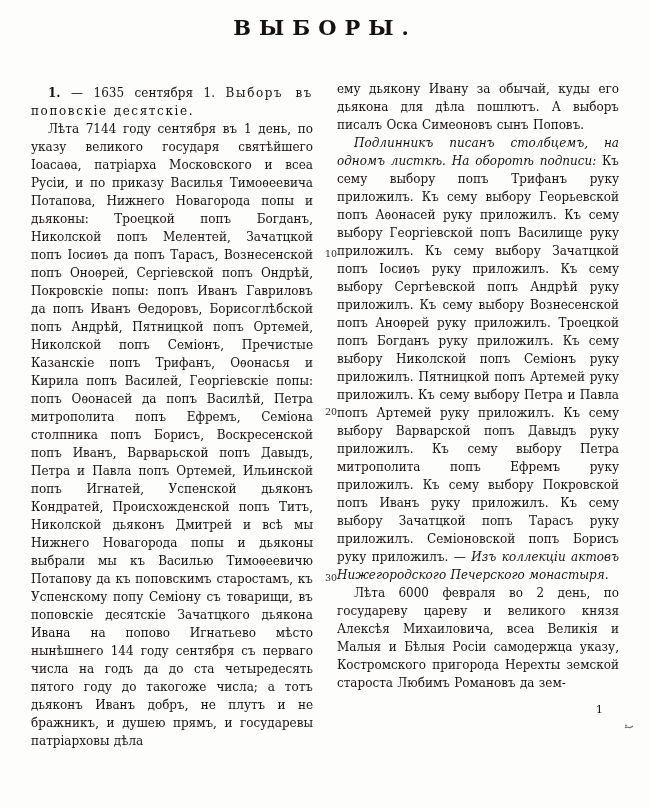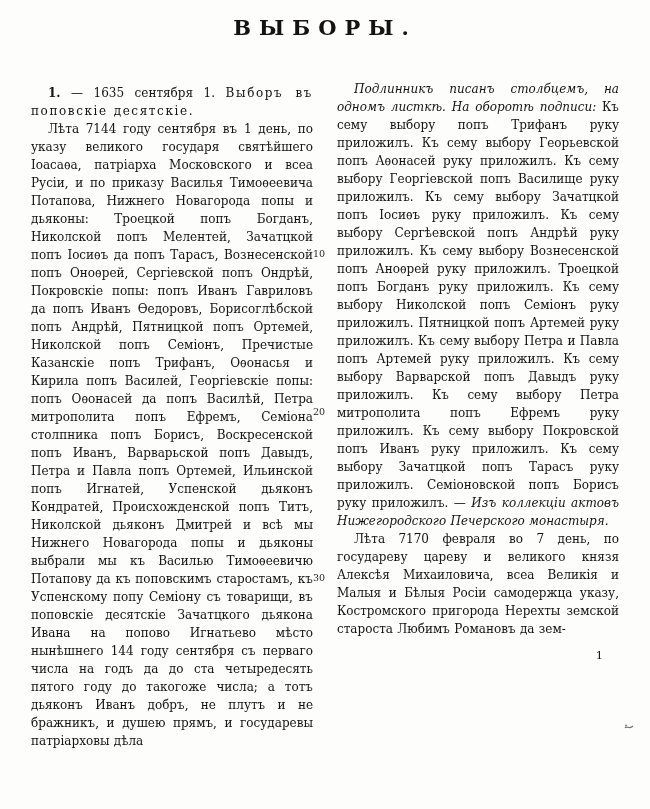--- a/index.html
+++ b/index.html
@@ -66,21 +66,21 @@
     position: absolute;
     left: 282px;
     top: 0;
     width: 24px;
     height: 580px;
   }
   .gutter .lm {
     position: absolute;
     left: 0;
     width: 100%;
-    text-align: left;
+    text-align: right;
     font-size: 9.5px;
     color: #2a2620;
   }
   .lm-10 { top: 168px; }
   .lm-20 { top: 326px; }
   .lm-30 { top: 492px; }
 
   .page-number {
     text-align: right;
     padding-right: 16px;
@@ -111,22 +111,23 @@
       <p class="body">Лѣта 7144 году сентября въ 1 день, по указу великого государя святѣйшего Іоасаѳа, патріарха Московского и всеа Русіи, и по приказу Василья Тимоѳеевича Потапова, Нижнего Новагорода попы и дьяконы: Троецкой попъ Богданъ, Николской попъ Мелентей, Зачатцкой попъ Іосиѳъ да попъ Тарасъ, Вознесенской попъ Оноѳрей, Сергіевской попъ Ондрѣй, Покровскіе попы: попъ Иванъ Гавриловъ да попъ Иванъ Ѳедоровъ, Борисоглѣбской попъ Андрѣй, Пятницкой попъ Ортемей, Николской попъ Семіонъ, Пречистые Казанскіе попъ Трифанъ, Оѳонасья и Кирила попъ Василей, Георгіевскіе попы: попъ Оѳонасей да попъ Василѣй, Петра митрополита попъ Ефремъ, Семіона столпника попъ Борисъ, Воскресенской попъ Иванъ, Варварьской попъ Давыдъ, Петра и Павла попъ Ортемей, Ильинской попъ Игнатей, Успенской дьяконъ Кондратей, Происхожденской попъ Титъ, Николской дьяконъ Дмитрей и всѣ мы Нижнего Новагорода попы и дьяконы выбрали мы къ Василью Тимоѳеевичю Потапову да къ поповскимъ старостамъ, къ Успенскому попу Семіону съ товарищи, въ поповскіе десятскіе Зачатцкого дьякона Ивана на попово Игнатьево мѣсто нынѣшнего 144 году сентября съ перваго числа на годъ да до ста четыредесять пятого году до такогоже числа; а тотъ дьяконъ Иванъ добръ, не плутъ и не бражникъ, и душею прямъ, и государевы патріарховы дѣла</p>
     </div>
 
     <div class="gutter">
       <span class="lm lm-10">10</span>
       <span class="lm lm-20">20</span>
       <span class="lm lm-30">30</span>
     </div>
 
     <div class="col col-right">
+      <p class="body noindent">ему дьякону Ивану за обычай, куды его дьякона для дѣла пошлютъ. А выборъ писалъ Оска Симеоновъ сынъ Поповъ.</p>
       <p class="body note"><i>Подлинникъ писанъ столбцемъ, на одномъ листкѣ. На оборотѣ подписи: </i><span>Къ сему выбору попъ Трифанъ руку приложилъ. Къ сему выбору Георьевской попъ Аѳонасей руку приложилъ. Къ сему выбору Георгіевской попъ Василище руку приложилъ. Къ сему выбору Зачатцкой попъ Іосиѳъ руку приложилъ. Къ сему выбору Сергѣевской попъ Андрѣй руку приложилъ. Къ сему выбору Вознесенской попъ Аноѳрей руку приложилъ. Троецкой попъ Богданъ руку приложилъ. Къ сему выбору Николской попъ Семіонъ руку приложилъ. Пятницкой попъ Артемей руку приложилъ. Къ сему выбору Петра и Павла попъ Артемей руку приложилъ. Къ сему выбору Варварской попъ Давыдъ руку приложилъ. Къ сему выбору Петра митрополита попъ Ефремъ руку приложилъ. Къ сему выбору Покровской попъ Иванъ руку приложилъ. Къ сему выбору Зачатцкой попъ Тарасъ руку приложилъ. Семіоновской попъ Борисъ руку приложилъ. — </span><i>Изъ коллекціи актовъ Нижегородского Печерского монастыря.</i></p>
-      <p class="body">Лѣта 7170 февраля во 7 день, по государеву цареву и великого князя Алексѣя Михаиловича, всеа Великія и Малыя и Бѣлыя Росіи самодержца указу, Костромского пригорода Нерехты земской староста Любимъ Романовъ да зем-</p>
+      <p class="body">Лѣта 6000 февраля во 2 день, по государеву цареву и великого князя Алексѣя Михаиловича, всеа Великія и Малыя и Бѣлыя Росіи самодержца указу, Костромского пригорода Нерехты земской староста Любимъ Романовъ да зем-</p>
       <div class="page-number">1</div>
     </div>
 
   </div>
 
   <svg class="press-mark" viewBox="0 0 10 10" xmlns="http://www.w3.org/2000/svg">
     <path d="M1 6 C3 3, 5 8, 9 4" stroke="#4a453d" stroke-width="1.2" fill="none"></path>
     <circle cx="2" cy="3.5" r="0.9" fill="#4a453d"></circle>
   </svg>
 

